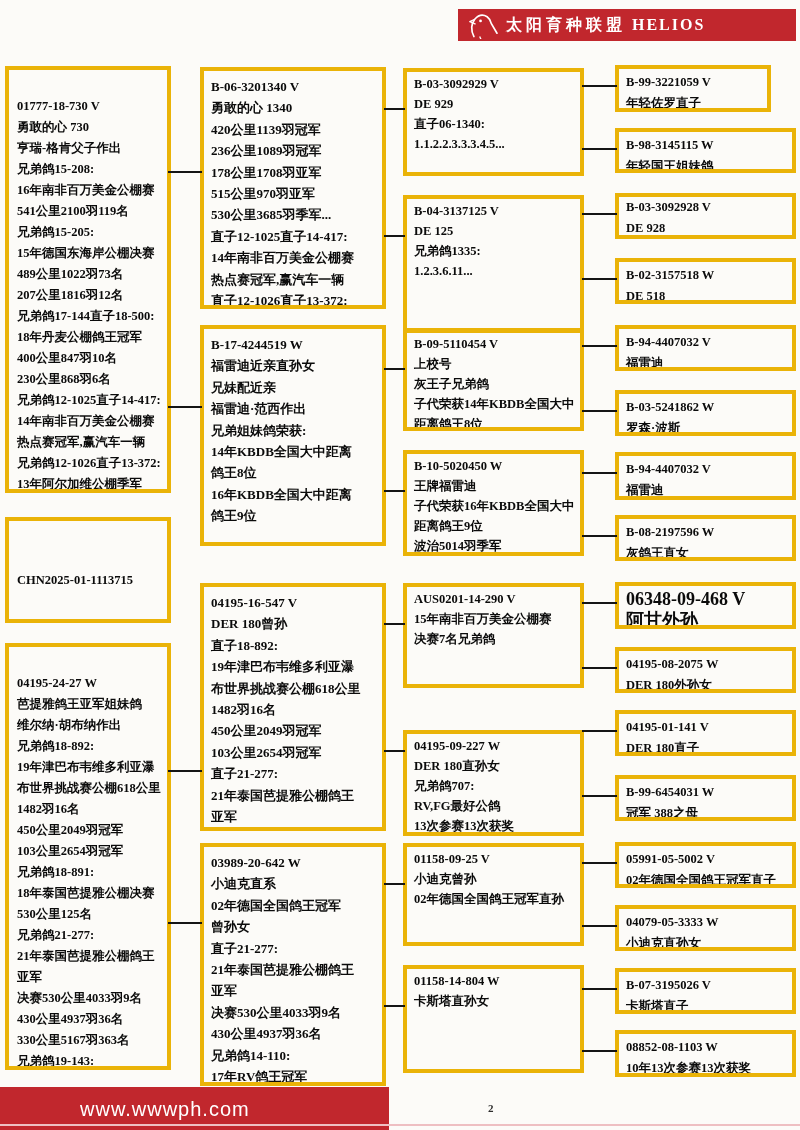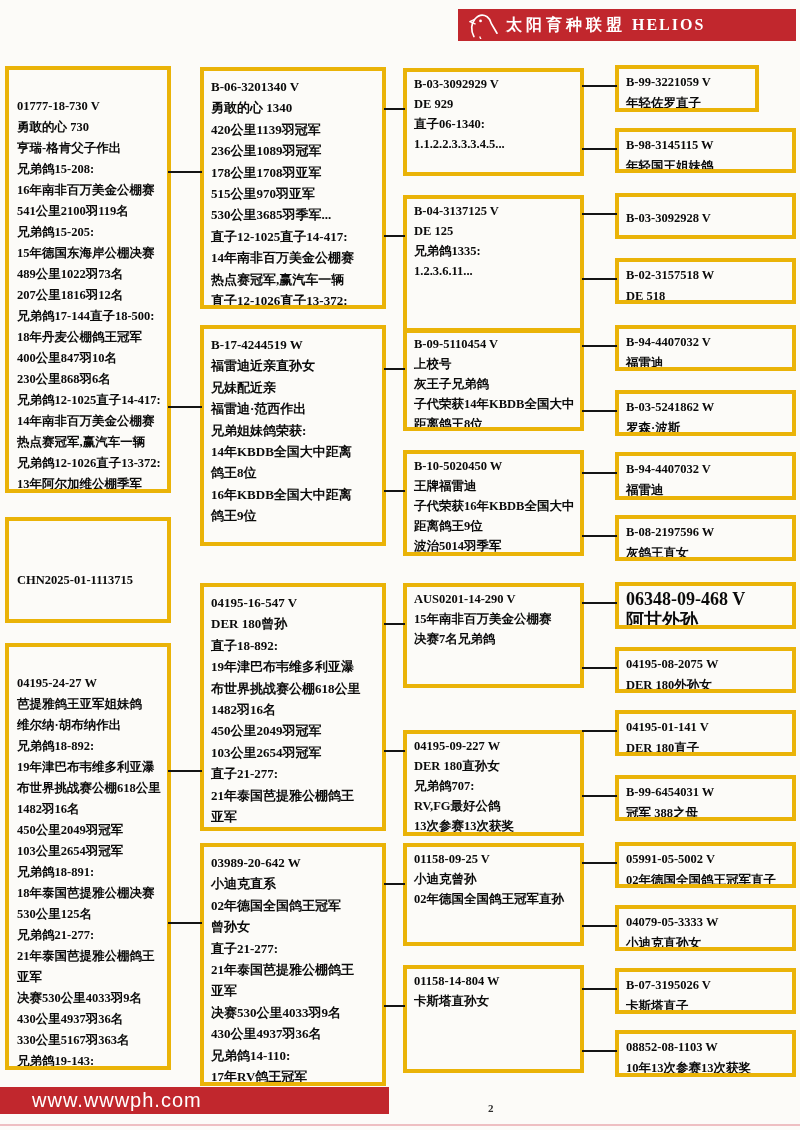--- a/index.html
+++ b/index.html
@@ -19,22 +19,22 @@
   
   .pbox{
     position:absolute;border:4px solid #eab308;box-sizing:border-box;
     color:#0b0b0b;font-weight:bold;overflow:hidden;background:transparent;
   }
   .pbox .pline{white-space:nowrap;}
   .vcenter{display:flex;flex-direction:column;justify-content:center;}
   .conn{position:absolute;height:2px;background:#151515;}
   
   .footer-bar{
-    position:absolute;left:0;top:1087px;width:389px;height:27px;background:#c1272d;
-    color:#fff;display:flex;align-items:center;box-sizing:border-box;padding-left:32px;
+    position:absolute;left:0;top:1087px;width:389px;height:44px;background:#c1272d;
+    color:#fff;display:flex;align-items:center;box-sizing:border-box;padding-left:80px;
     font-family:"Liberation Sans","DejaVu Sans",sans-serif;font-size:20px;letter-spacing:1px;
   }
   .pagenum{position:absolute;left:488px;top:1102px;font-size:11px;font-weight:bold;color:#2d2d2d;
     font-family:"Liberation Serif","DejaVu Serif",serif;}
   .bottom-line{position:absolute;left:0;top:1124px;width:800px;height:2px;background:#eebfc2;}
 </style>
 </head>
 <body>
 
 <div class="page">
@@ -188,29 +188,29 @@
       </div>
       <div class="pbox" style="left: 403px; top: 843px; width: 181px; height: 103px; font-size: 12.5px; line-height: 20px; padding: 2px 4px 2px 7px;">
         <div class="pline">01158-09-25 V</div>
         <div class="pline">小迪克曾孙</div>
         <div class="pline">02年德国全国鸽王冠军直孙</div>
       </div>
       <div class="pbox" style="left: 403px; top: 965px; width: 181px; height: 108px; font-size: 12.5px; line-height: 20px; padding: 2px 4px 2px 7px;">
         <div class="pline">01158-14-804 W</div>
         <div class="pline">卡斯塔直孙女</div>
       </div>
-      <div class="pbox" style="left: 615px; top: 65px; width: 144px; height: 47px; font-size: 12.5px; line-height: 20.5px; padding: 3px 4px 3px 7px;">
+      <div class="pbox" style="left: 615px; top: 65px; width: 156px; height: 47px; font-size: 12.5px; line-height: 20.5px; padding: 3px 4px 3px 7px;">
         <div class="pline">B-99-3221059 V</div>
         <div class="pline">年轻佐罗直子</div>
       </div>
       <div class="pbox" style="left: 615px; top: 128px; width: 181px; height: 45px; font-size: 12.5px; line-height: 20.5px; padding: 3px 4px 3px 7px;">
         <div class="pline">B-98-3145115 W</div>
         <div class="pline">年轻国王姐妹鸽</div>
       </div>
-      <div class="pbox" style="left: 615px; top: 193px; width: 181px; height: 46px; font-size: 12.5px; line-height: 20.5px; padding: 11px 4px 3px 7px;">
+      <div class="pbox" style="left: 615px; top: 193px; width: 181px; height: 46px; font-size: 12.5px; line-height: 20.5px; padding: 0 4px 3px 7px;">
         <div class="pline">B-03-3092928 V</div>
         <div class="pline">DE 928</div>
       </div>
       <div class="pbox" style="left: 615px; top: 258px; width: 181px; height: 46px; font-size: 12.5px; line-height: 20.5px; padding: 3px 4px 3px 7px;">
         <div class="pline">B-02-3157518 W</div>
         <div class="pline">DE 518</div>
       </div>
       <div class="pbox" style="left: 615px; top: 325px; width: 181px; height: 46px; font-size: 12.5px; line-height: 20.5px; padding: 3px 4px 3px 7px;">
         <div class="pline">B-94-4407032 V</div>
         <div class="pline">福雷迪</div>

